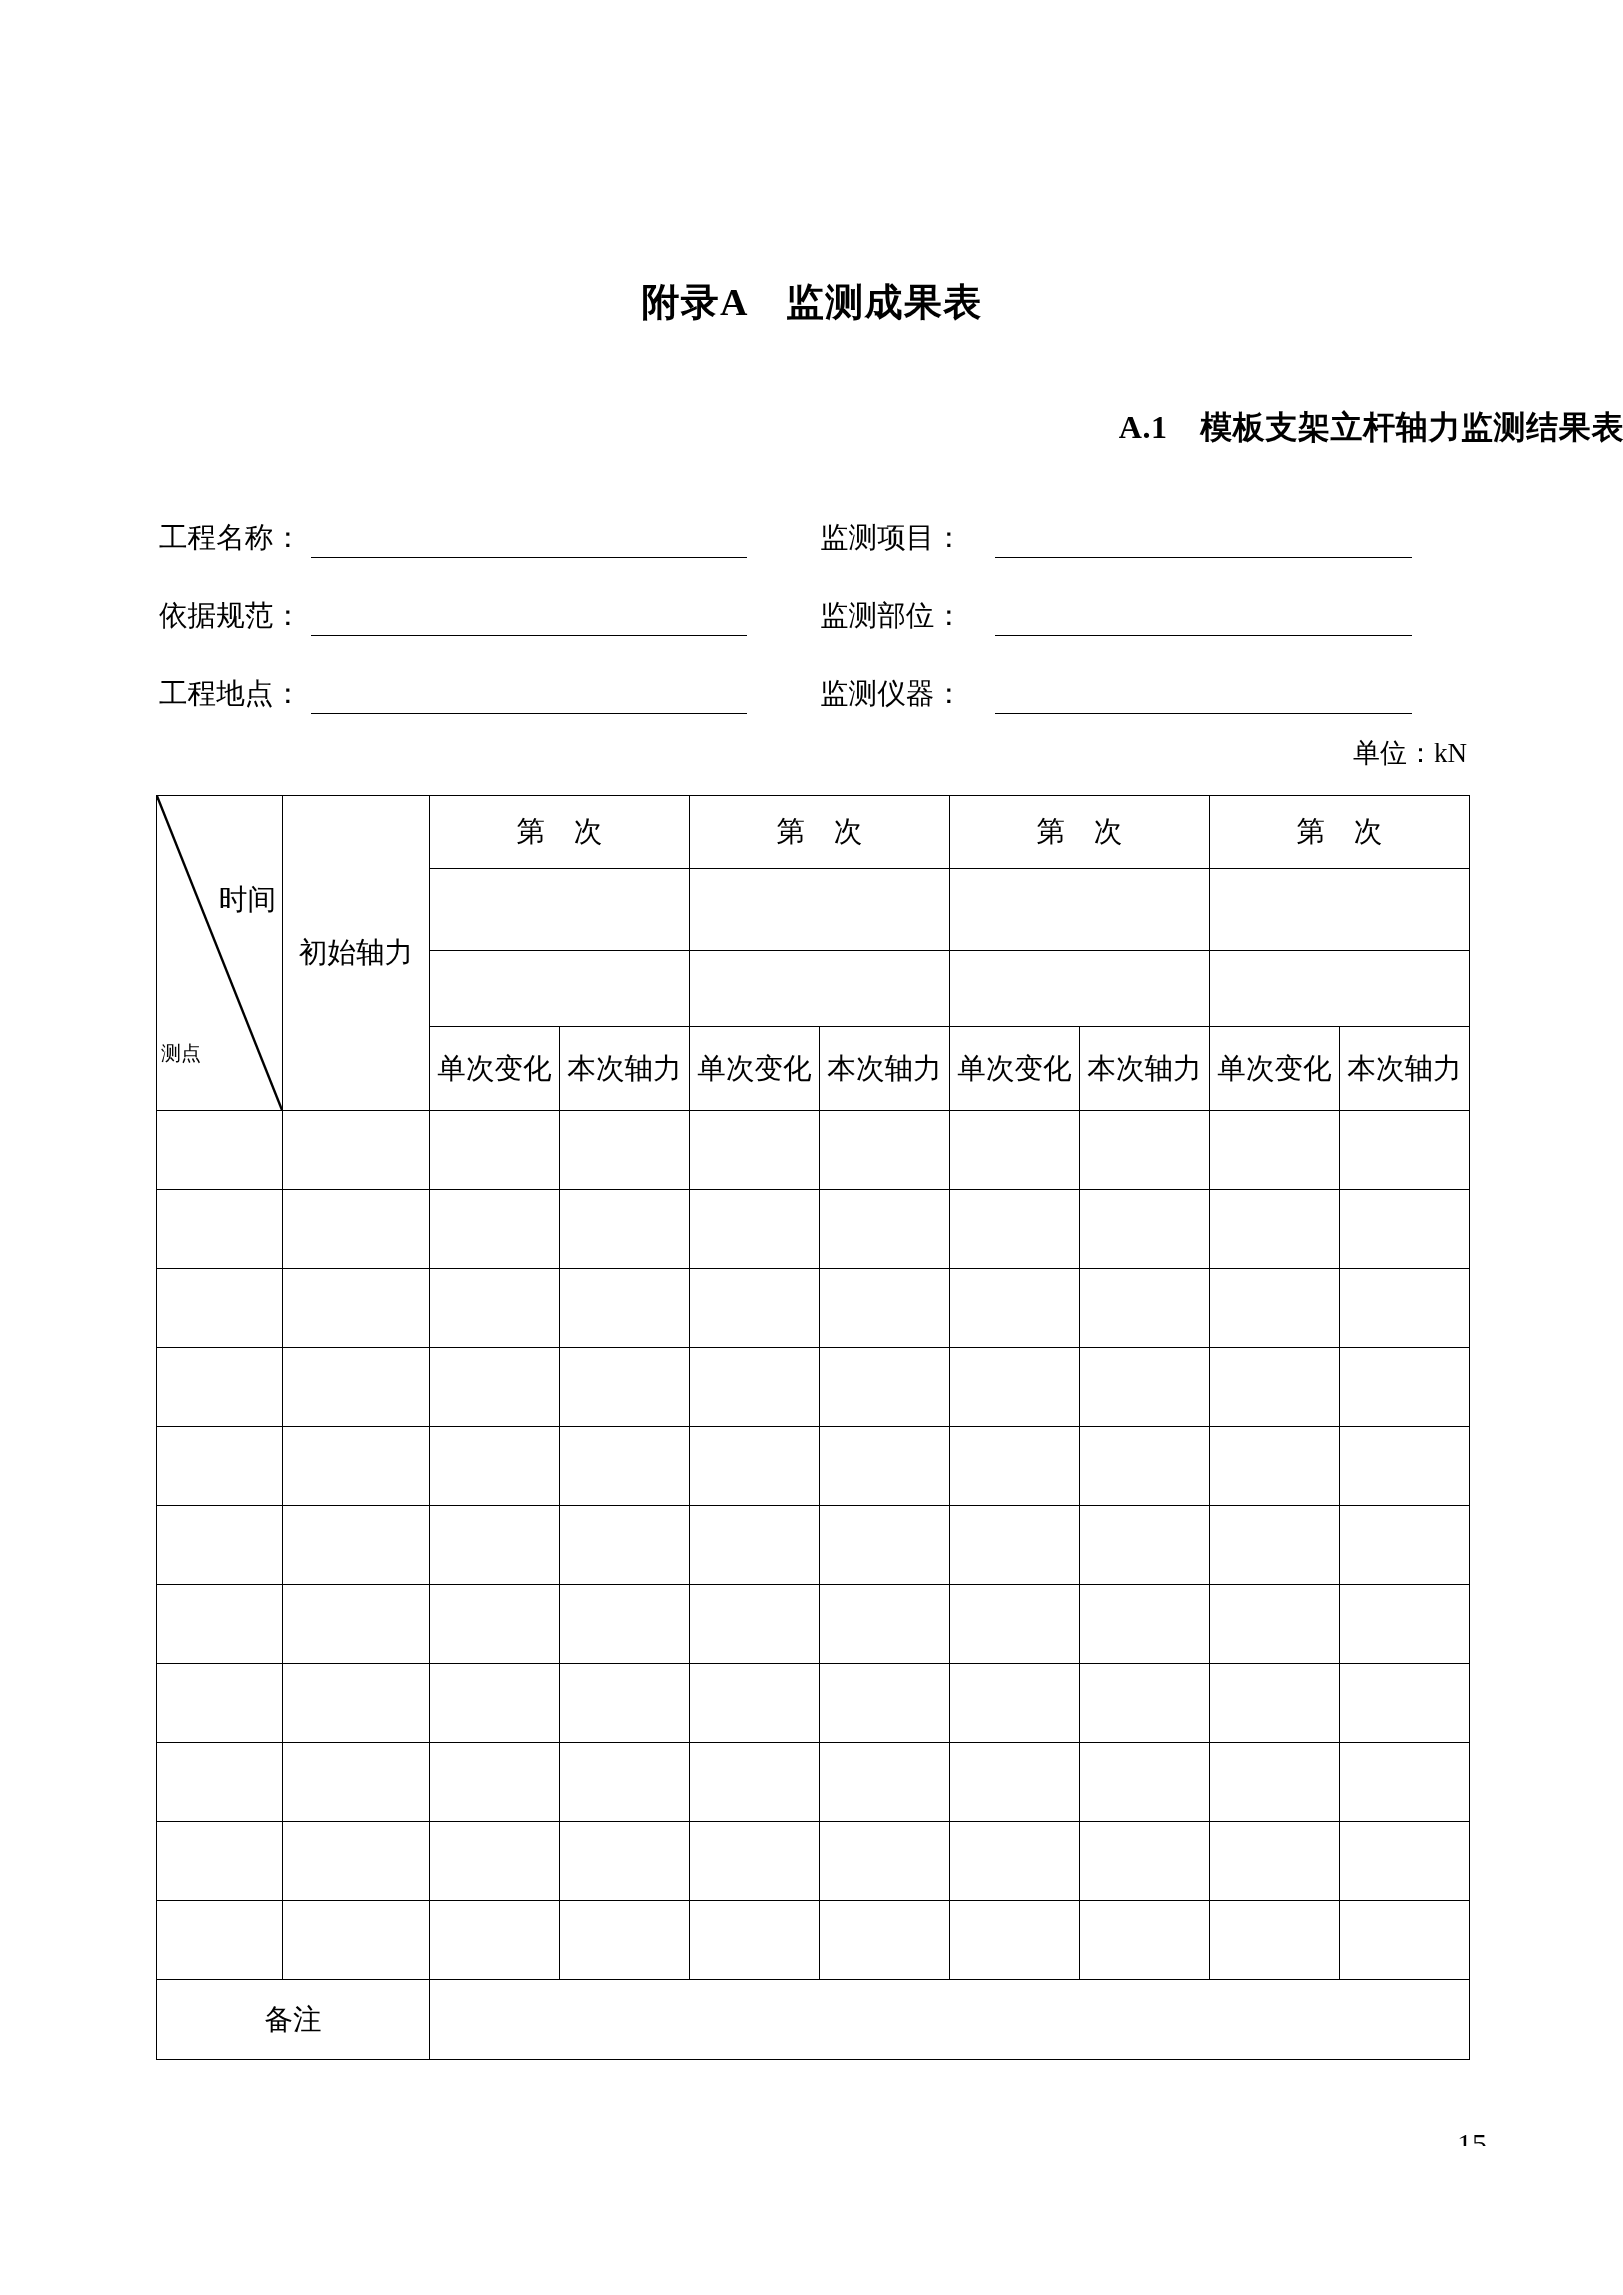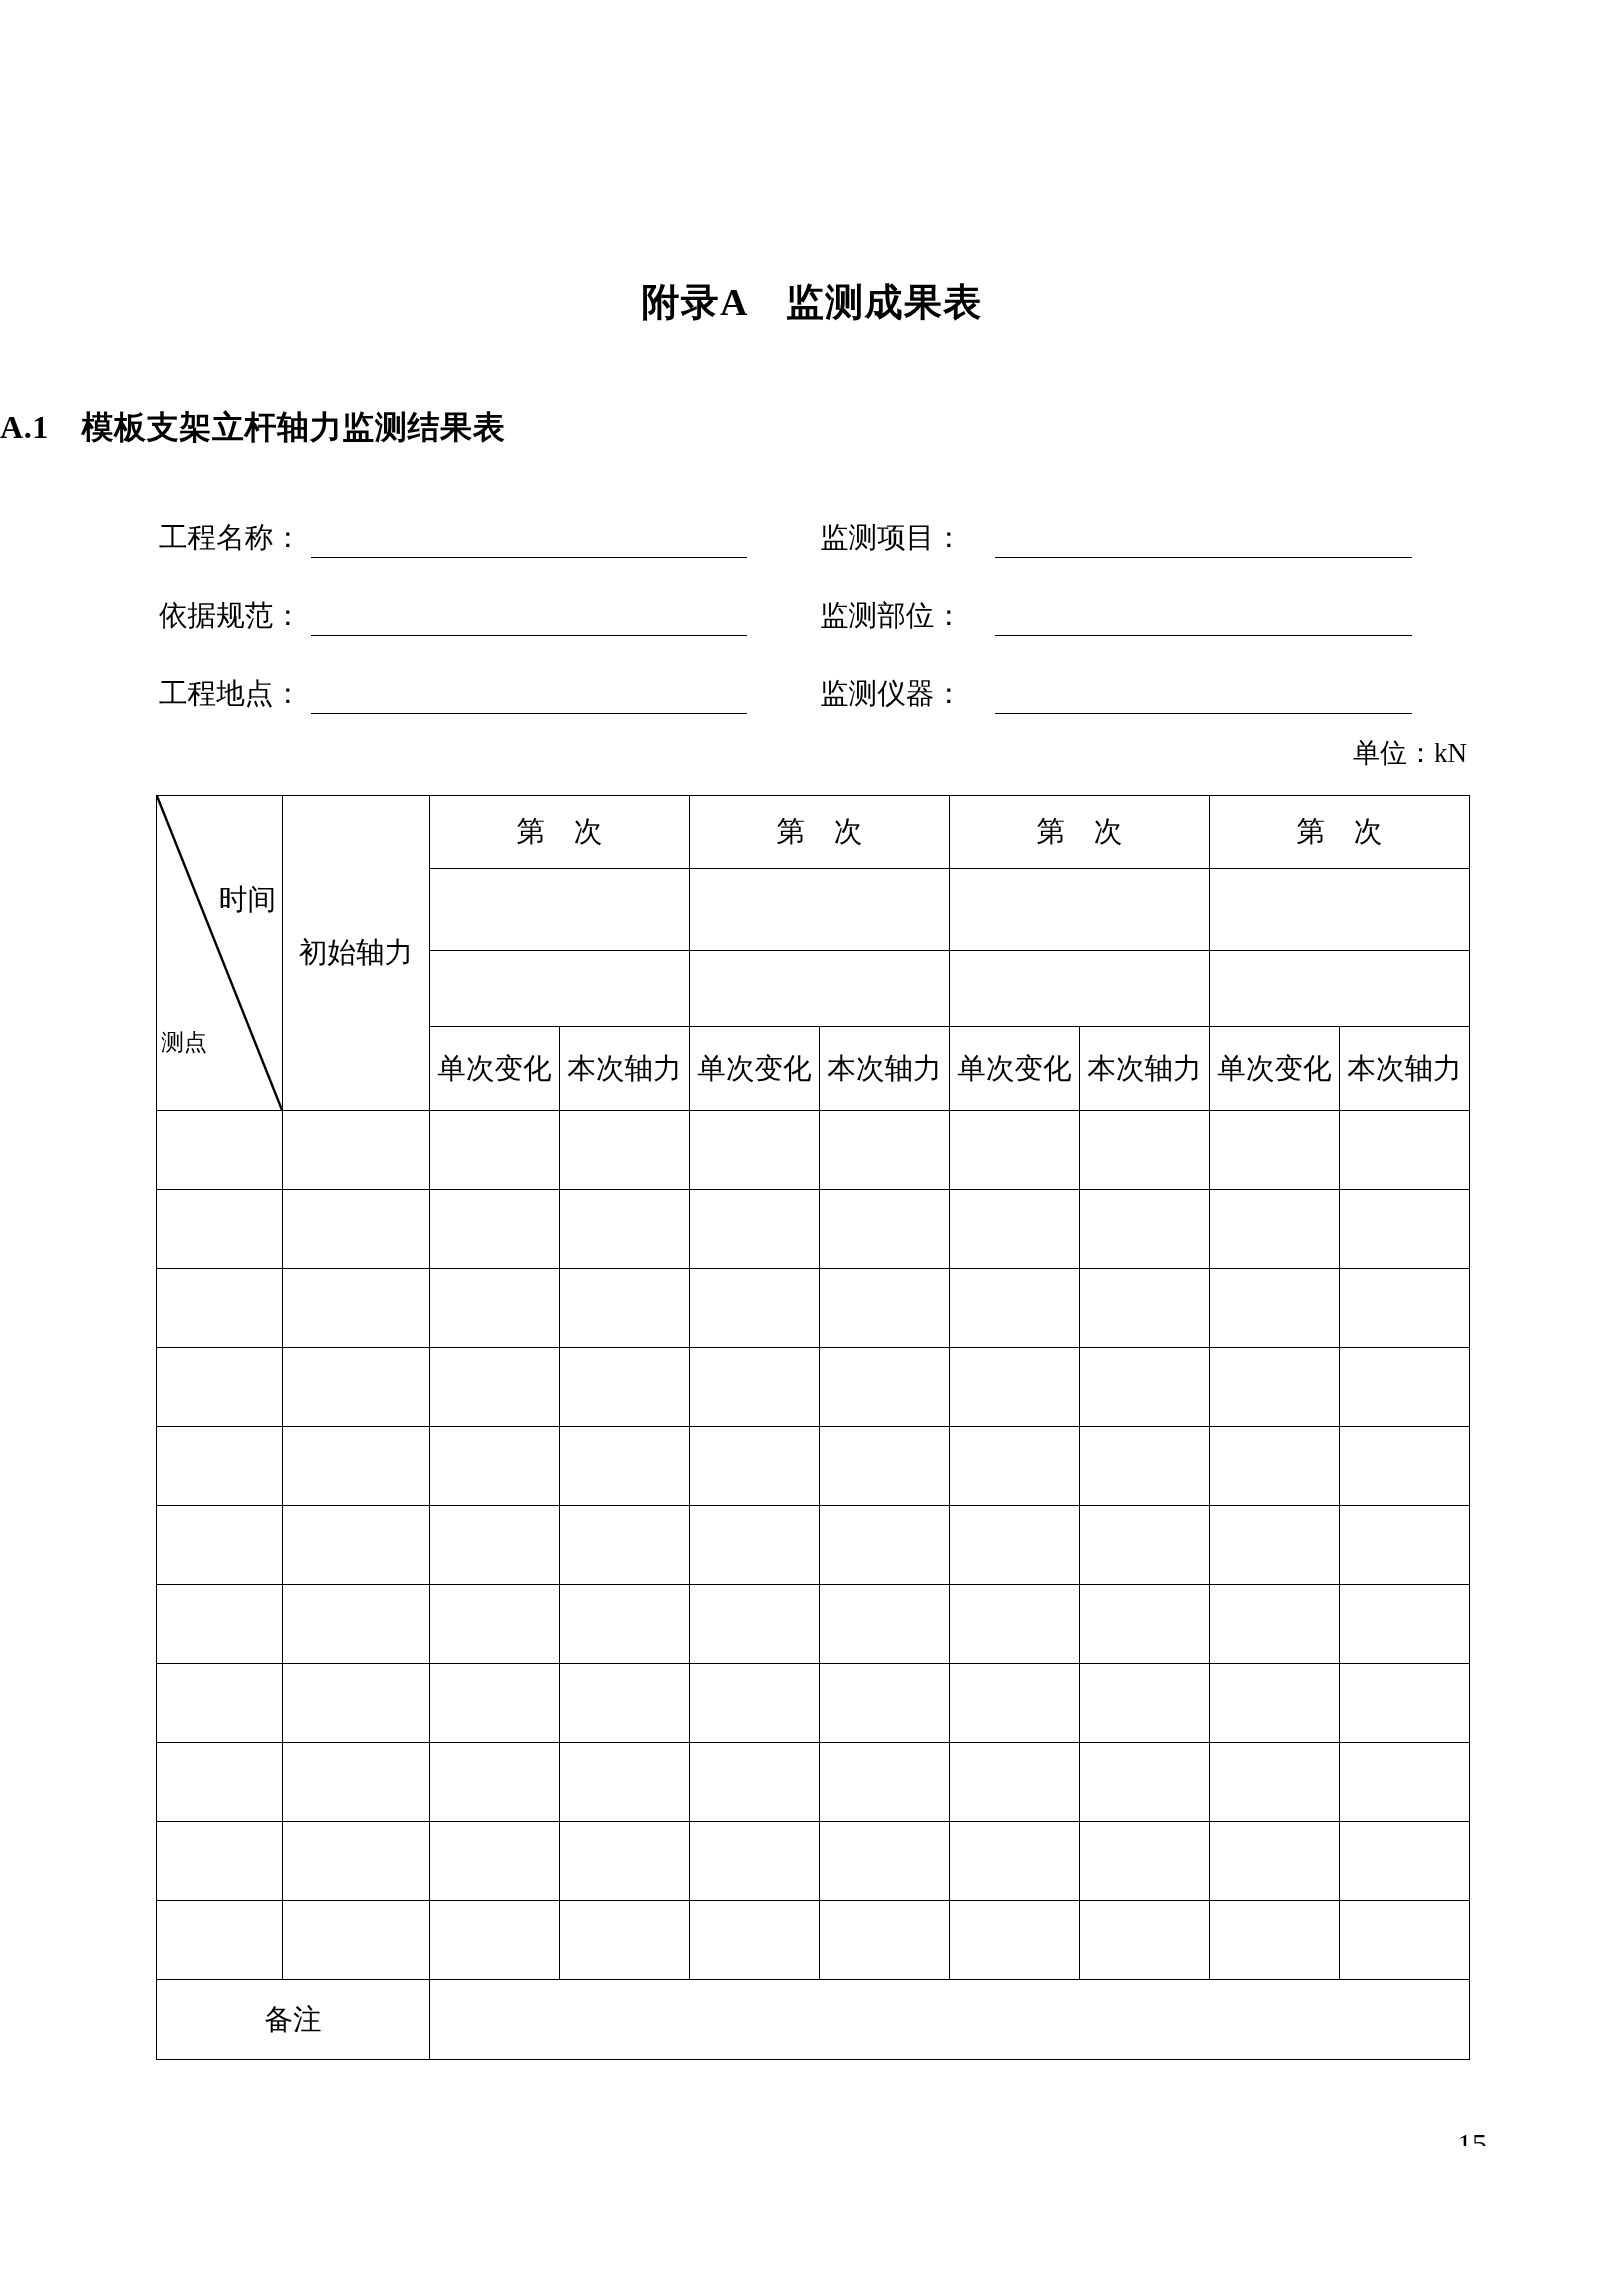--- a/index.html
+++ b/index.html
@@ -30,21 +30,21 @@
     font-weight: bold;
     line-height: 1;
     letter-spacing: 1.3px;
   }
   .subtitle {
     position: absolute;
     top: 411px;
     left: 0;
     width: 100%;
     margin: 0;
-    text-align: left;
+    text-align: right;
     font-size: 32px;
     font-weight: bold;
     line-height: 1;
     letter-spacing: 0.6px;
   }
 
   
   .fields {
     position: absolute;
     top: 519px;
@@ -124,23 +124,23 @@
   }
   .corner-time {
     position: absolute;
     top: 90px;
     right: 6px;
     font-size: 28.6px;
     line-height: 1;
   }
   .corner-point {
     position: absolute;
-    bottom: 56px;
+    bottom: 47px;
     left: 3.9px;
-    font-size: 23px;
+    font-size: 20px;
     line-height: 1;
   }
 
   .sub-h { font-size: 27px; }
 
   .page-number {
     position: absolute;
     top: 2129px;
     left: 0;
     width: 1487px;

